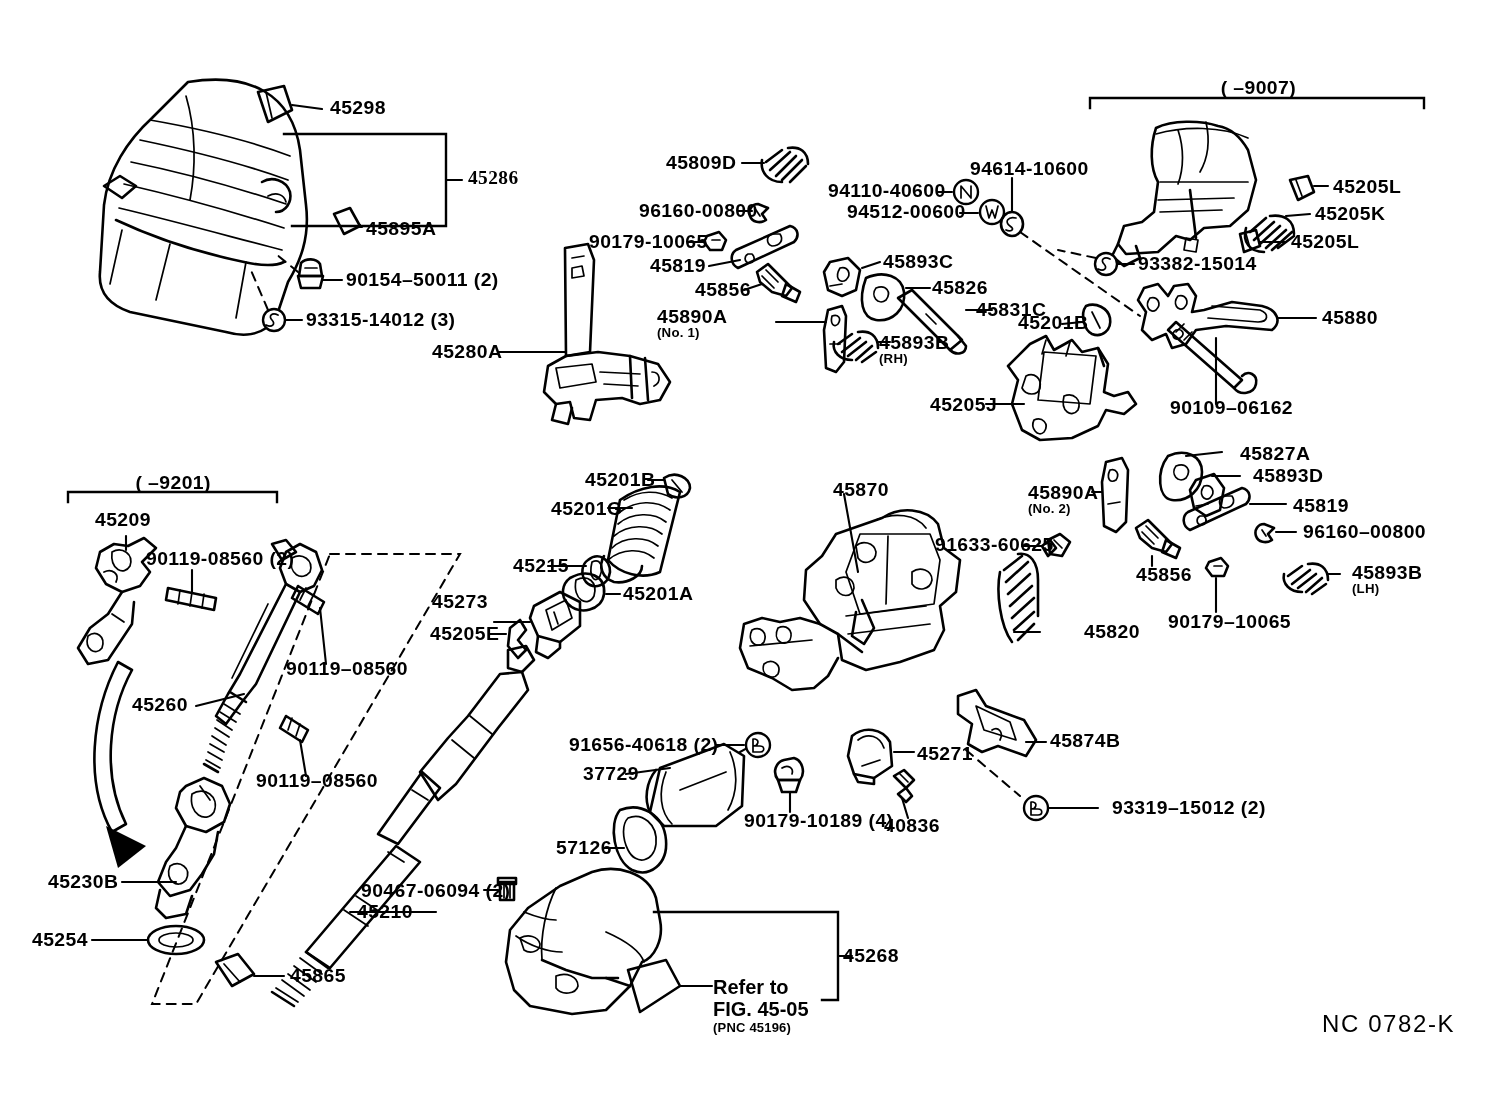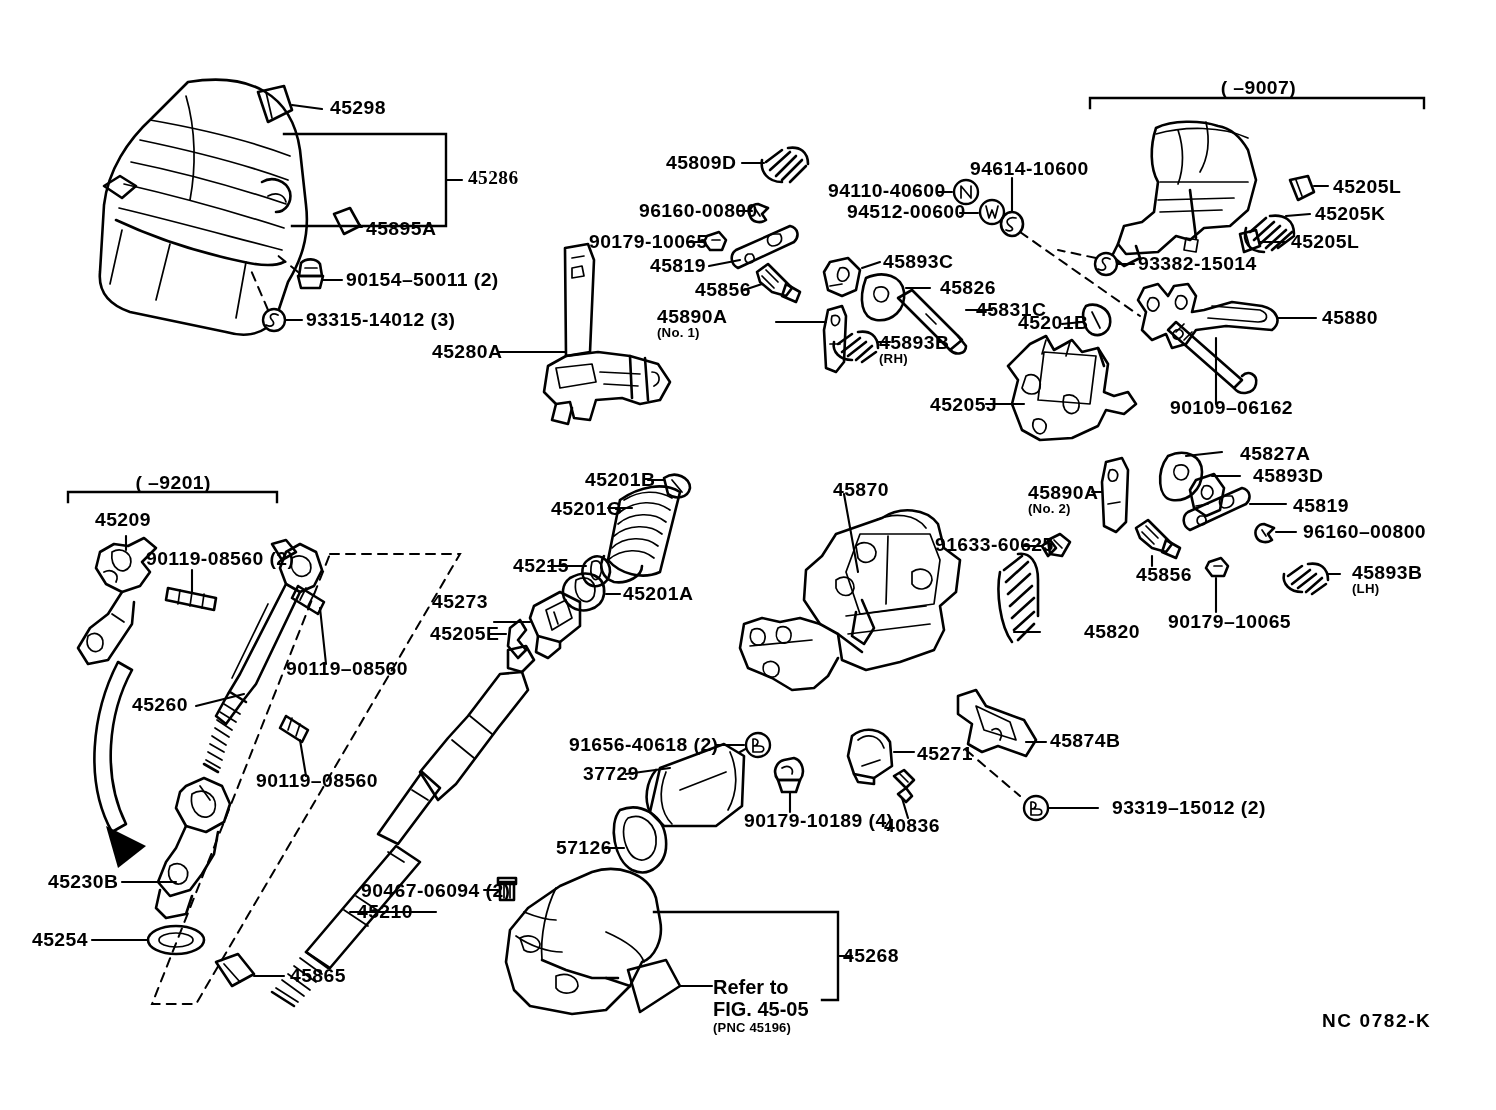--- a/index.html
+++ b/index.html
@@ -9,21 +9,21 @@
   }
   #art{position:absolute;left:0;top:0;width:1496px;height:1110px;}
   .lbl{
     position:absolute;color:#000;font-weight:bold;
     font-family:"Liberation Sans",sans-serif;
     font-size:19px;letter-spacing:0.4px;white-space:nowrap;line-height:1.03;
     transform:scaleX(1.02);transform-origin:left top;
   }
   .sub{display:block;font-size:13px;font-weight:bold;letter-spacing:0.2px;margin-top:-1px;}
   .lbl.ctr{text-align:center;}
-  .footcode{position:absolute;font-size:19px;font-weight:bold;letter-spacing:1.6px;}
+  .footcode{position:absolute;font-size:24px;font-weight:normal;letter-spacing:1.6px;}
   .note{position:absolute;font-weight:bold;font-size:20px;line-height:1.12;white-space:nowrap;}
   .note .pnc{display:block;font-size:13px;letter-spacing:0.2px;}
 </style>
 </head>
 <body>
 
 <div id="sheet">
 
   <svg id="art" viewBox="0 0 1496 1110" xmlns="http://www.w3.org/2000/svg">
     <defs>
@@ -625,21 +625,21 @@
   <div class="lbl" style="left:666px;top:153px;">45809D</div>
   <div class="lbl" style="left:639px;top:201px;">96160-00800</div>
   <div class="lbl" style="left:589px;top:232px;">90179-10065</div>
   <div class="lbl" style="left:650px;top:256px;">45819</div>
   <div class="lbl" style="left:695px;top:280px;">45856</div>
   <div class="lbl" style="left:657px;top:307px;">
     <span>45890A</span>
     <span class="sub">(No. 1)</span>
   </div>
   <div class="lbl" style="left:883px;top:252px;">45893C</div>
-  <div class="lbl" style="left:932px;top:278px;margin-left:8px;">45826</div>
+  <div class="lbl" style="left:932px;top:278px;">45826</div>
   <div class="lbl" style="left:976px;top:300px;">45831C</div>
   <div class="lbl" style="left:879px;top:333px;">
     <span>45893B</span>
     <span class="sub">(RH)</span>
   </div>
   <div class="lbl" style="left:828px;top:181px;">94110-40600</div>
   <div class="lbl" style="left:847px;top:202px;">94512-00600</div>
   <div class="lbl" style="left:970px;top:159px;">94614-10600</div>
 
   <div class="lbl" style="left:1333px;top:177px;">45205L</div>

